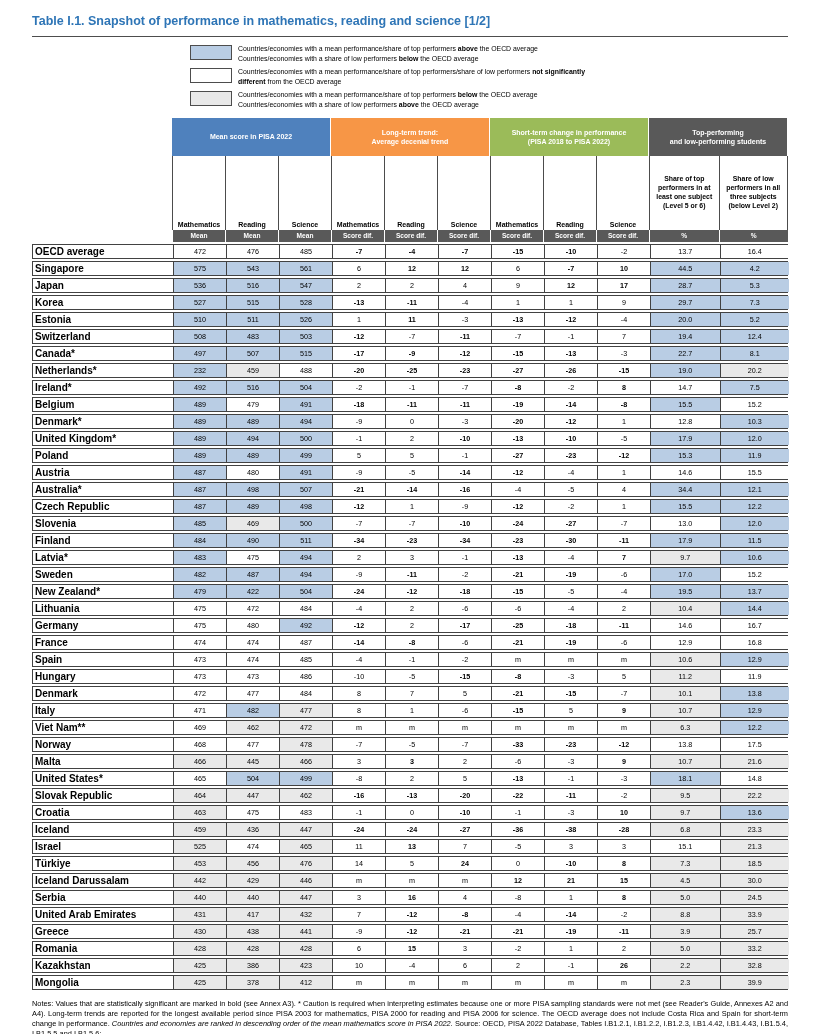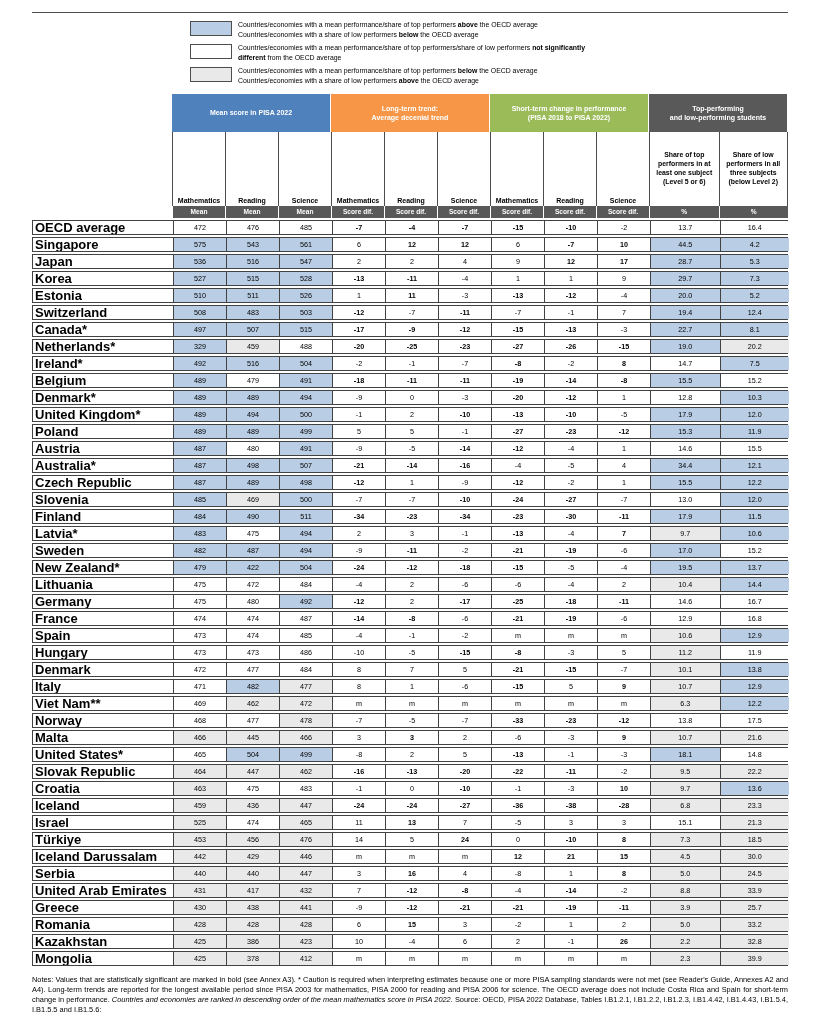--- a/index.html
+++ b/index.html
@@ -26,35 +26,36 @@
   .subjrow .hcell{border-left:1px solid #4c4c4c;display:flex;align-items:flex-end;justify-content:center;
                   font-size:7px;font-weight:bold;padding-bottom:2px;text-align:center;}
   .subjrow .sharecell{border-left:1px solid #4c4c4c;display:flex;align-items:center;justify-content:center;
                   font-size:6.9px;font-weight:bold;text-align:center;line-height:1.3;padding:1px;}
   .subjrow .hcell:last-child,.subjrow .sharecell:last-child{border-right:1px solid #4c4c4c;}
   .unitrow{height:12px;}
   .unitrow .ucell{background:#595959;color:#fff;font-size:6.6px;font-weight:bold;text-align:center;
                   line-height:12px;border-left:1px solid #fff;}
   .unitrow .spacer{background:#fff;border:none;}
   .brow{height:13px;border:1px solid #424242;margin-top:2px;box-sizing:content-box;}
-  .brow .lbl{font-size:13px;font-weight:bold;line-height:13px;padding-left:2px;white-space:nowrap;
+  .brow .lbl{font-size:10px;font-weight:bold;line-height:13px;padding-left:2px;white-space:nowrap;
              overflow:hidden;background:#fff;}
   .brow .val{font-size:7.2px;text-align:center;line-height:13px;border-left:1px solid #424242;background:#fff;}
   .brow .val.b{background:#b9cde4;}
   .brow .val.g{background:#e9e9e9;}
   .brow .val.bold{font-weight:bold;}
   
   .notes{margin-top:9px;font-size:7.4px;line-height:1.33;text-align:justify;width:756px;}
   .notes i{font-style:italic;}
 </style>
 </head>
 <body>
 
 <div class="page">
   <div class="content">
+    <div class="title">Table I.1. Snapshot of performance in mathematics, reading and science [1/2]</div>
     <hr class="toprule">
 
     <div class="legend">
         <div class="legend-item">
           <span class="swatch" style="background: rgb(185, 205, 228);"></span>
           <div class="legend-text">
             <div><span>Countries/economies with a mean performance/share of top performers </span><b>above</b><span> the OECD average</span></div>
             <div><span>Countries/economies with a share of low performers </span><b>below</b><span> the OECD average</span></div>
           </div>
         </div>
@@ -215,21 +216,21 @@
             <div class="val bold">-9</div>
             <div class="val bold">-12</div>
             <div class="val bold">-15</div>
             <div class="val bold">-13</div>
             <div class="val">-3</div>
             <div class="val b">22.7</div>
             <div class="val b">8.1</div>
           </div>
           <div class="grid brow">
             <div class="lbl">Netherlands*</div>
-            <div class="val b">329</div>
+            <div class="val b">232</div>
             <div class="val g">459</div>
             <div class="val">488</div>
             <div class="val bold">-20</div>
             <div class="val bold">-25</div>
             <div class="val bold">-23</div>
             <div class="val bold">-27</div>
             <div class="val bold">-26</div>
             <div class="val bold">-15</div>
             <div class="val b">19.0</div>
             <div class="val g">20.2</div>

